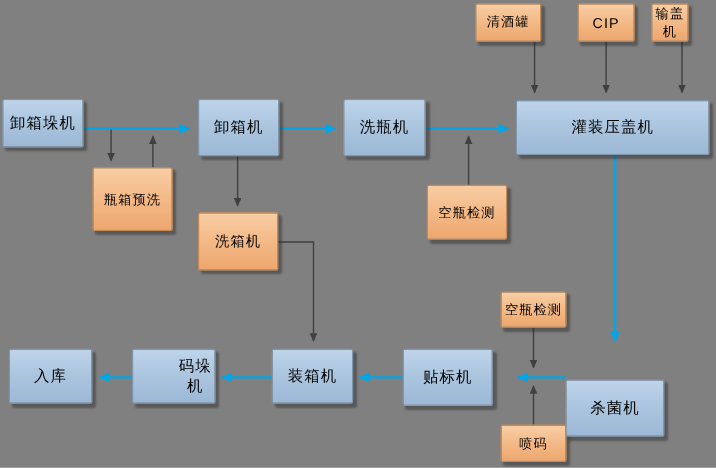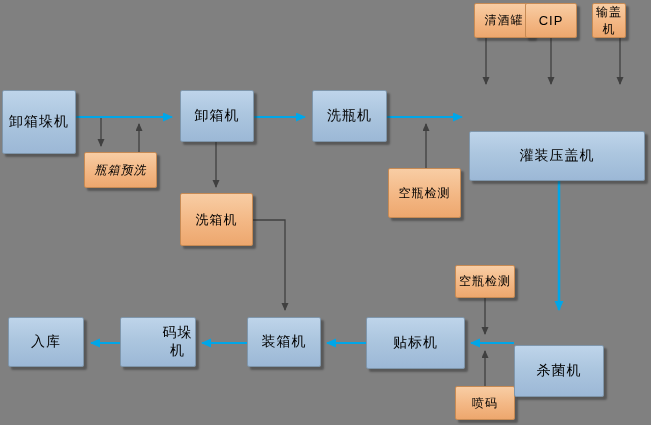--- a/index.html
+++ b/index.html
@@ -25,21 +25,21 @@
   .node-blue{
     background:linear-gradient(180deg,#bed4ea 0%,#acc6df 45%,#9cb8d6 100%);
     border:1px solid #7f96ab;
     font-size:14px;
   }
   .node-orange{
     background:linear-gradient(180deg,#f8cda4 0%,#f3b784 55%,#eda76e 100%);
     border:1px solid #c68a54;
     font-size:12px;
   }
-  .node-lg{font-size:14px;margin-top:40px;}
+  .node-lg{font-size:14px;}
 </style>
 </head>
 <body>
 
 <div class="canvas">
 
   <svg class="edges" width="651" height="425">
     <defs>
       <marker id="mc" markerUnits="userSpaceOnUse" markerWidth="12" markerHeight="11" refX="9" refY="4.5" orient="auto">
         <path d="M0,0 L10,4.5 L0,9 Z" fill="#00a6e8"></path>
@@ -63,44 +63,44 @@
     <line x1="216" y1="142" x2="216" y2="187" stroke="#404040" stroke-width="1.3" marker-end="url(#md)"></line>
     <polyline points="253,220 285,220 285,310" fill="none" stroke="#404040" stroke-width="1.3" marker-end="url(#md)"></polyline>
     <line x1="486" y1="38" x2="486" y2="84" stroke="#404040" stroke-width="1.3" marker-end="url(#md)"></line>
     <line x1="551" y1="38" x2="551" y2="84" stroke="#404040" stroke-width="1.3" marker-end="url(#md)"></line>
     <line x1="620" y1="38" x2="620" y2="84" stroke="#404040" stroke-width="1.3" marker-end="url(#md)"></line>
     <line x1="426" y1="168" x2="426" y2="124" stroke="#404040" stroke-width="1.3" marker-end="url(#md)"></line>
     <line x1="485" y1="298" x2="485" y2="334" stroke="#404040" stroke-width="1.3" marker-end="url(#md)"></line>
     <line x1="485" y1="386" x2="485" y2="351" stroke="#404040" stroke-width="1.3" marker-end="url(#md)"></line>
   </svg>
 
-  <div class="node node-orange" style="left:432px;top:3px;width:60px;height:35px;margin-left:42px;">
+  <div class="node node-orange" style="left:432px;top:3px;width:60px;height:35px;">
     <span>清酒罐</span>
   </div>
   <div class="node node-orange" style="left:525px;top:3px;width:52px;height:35px;font-size:13px;">
     <span>CIP</span>
   </div>
   <div class="node node-orange" style="left:592px;top:3px;width:34px;height:35px;">
     <span>输盖机</span>
   </div>
 
-  <div class="node node-blue" style="left:2px;top:90px;width:74px;height:64px;">
+  <div class="node node-blue" style="left:2px;top:90px;width:74px;height:44px;">
     <span>卸箱垛机</span>
   </div>
   <div class="node node-blue" style="left:180px;top:90px;width:74px;height:52px;">
     <span>卸箱机</span>
   </div>
   <div class="node node-blue" style="left:312px;top:90px;width:75px;height:52px;">
     <span>洗瓶机</span>
   </div>
   <div class="node node-blue node-lg" style="left:469px;top:91px;width:176px;height:50px;">
     <span>灌装压盖机</span>
   </div>
 
-  <div class="node node-orange" style="left:84px;top:152px;width:73px;height:36px;font-style:italic;">
+  <div class="node node-orange" style="left:84px;top:152px;width:73px;height:58px;">
     <span>瓶箱预洗</span>
   </div>
   <div class="node node-orange" style="left:180px;top:193px;width:73px;height:53px;font-size:13px;">
     <span>洗箱机</span>
   </div>
   <div class="node node-orange" style="left:388px;top:168px;width:73px;height:50px;">
     <span>空瓶检测</span>
   </div>
   <div class="node node-orange" style="left:455px;top:265px;width:60px;height:33px;">
     <span>空瓶检测</span>
@@ -111,20 +111,20 @@
 
   <div class="node node-orange" style="left:455px;top:386px;width:60px;height:34px;">
     <span>喷码</span>
   </div>
   <div class="node node-blue" style="left:120px;top:317px;width:76px;height:50px;padding-left:39px;">
     <span>码垛机</span>
   </div>
   <div class="node node-blue" style="left:247px;top:317px;width:74px;height:50px;">
     <span>装箱机</span>
   </div>
-  <div class="node node-blue" style="left:366px;top:317px;width:99px;height:52px;">
+  <div class="node node-blue" style="left:366px;top:317px;width:82px;height:52px;">
     <span>贴标机</span>
   </div>
   <div class="node node-blue" style="left:514px;top:317px;width:90px;height:52px;margin-top:28px;">
     <span>杀菌机</span>
   </div>
 
 </div>
 
 </body></html>

